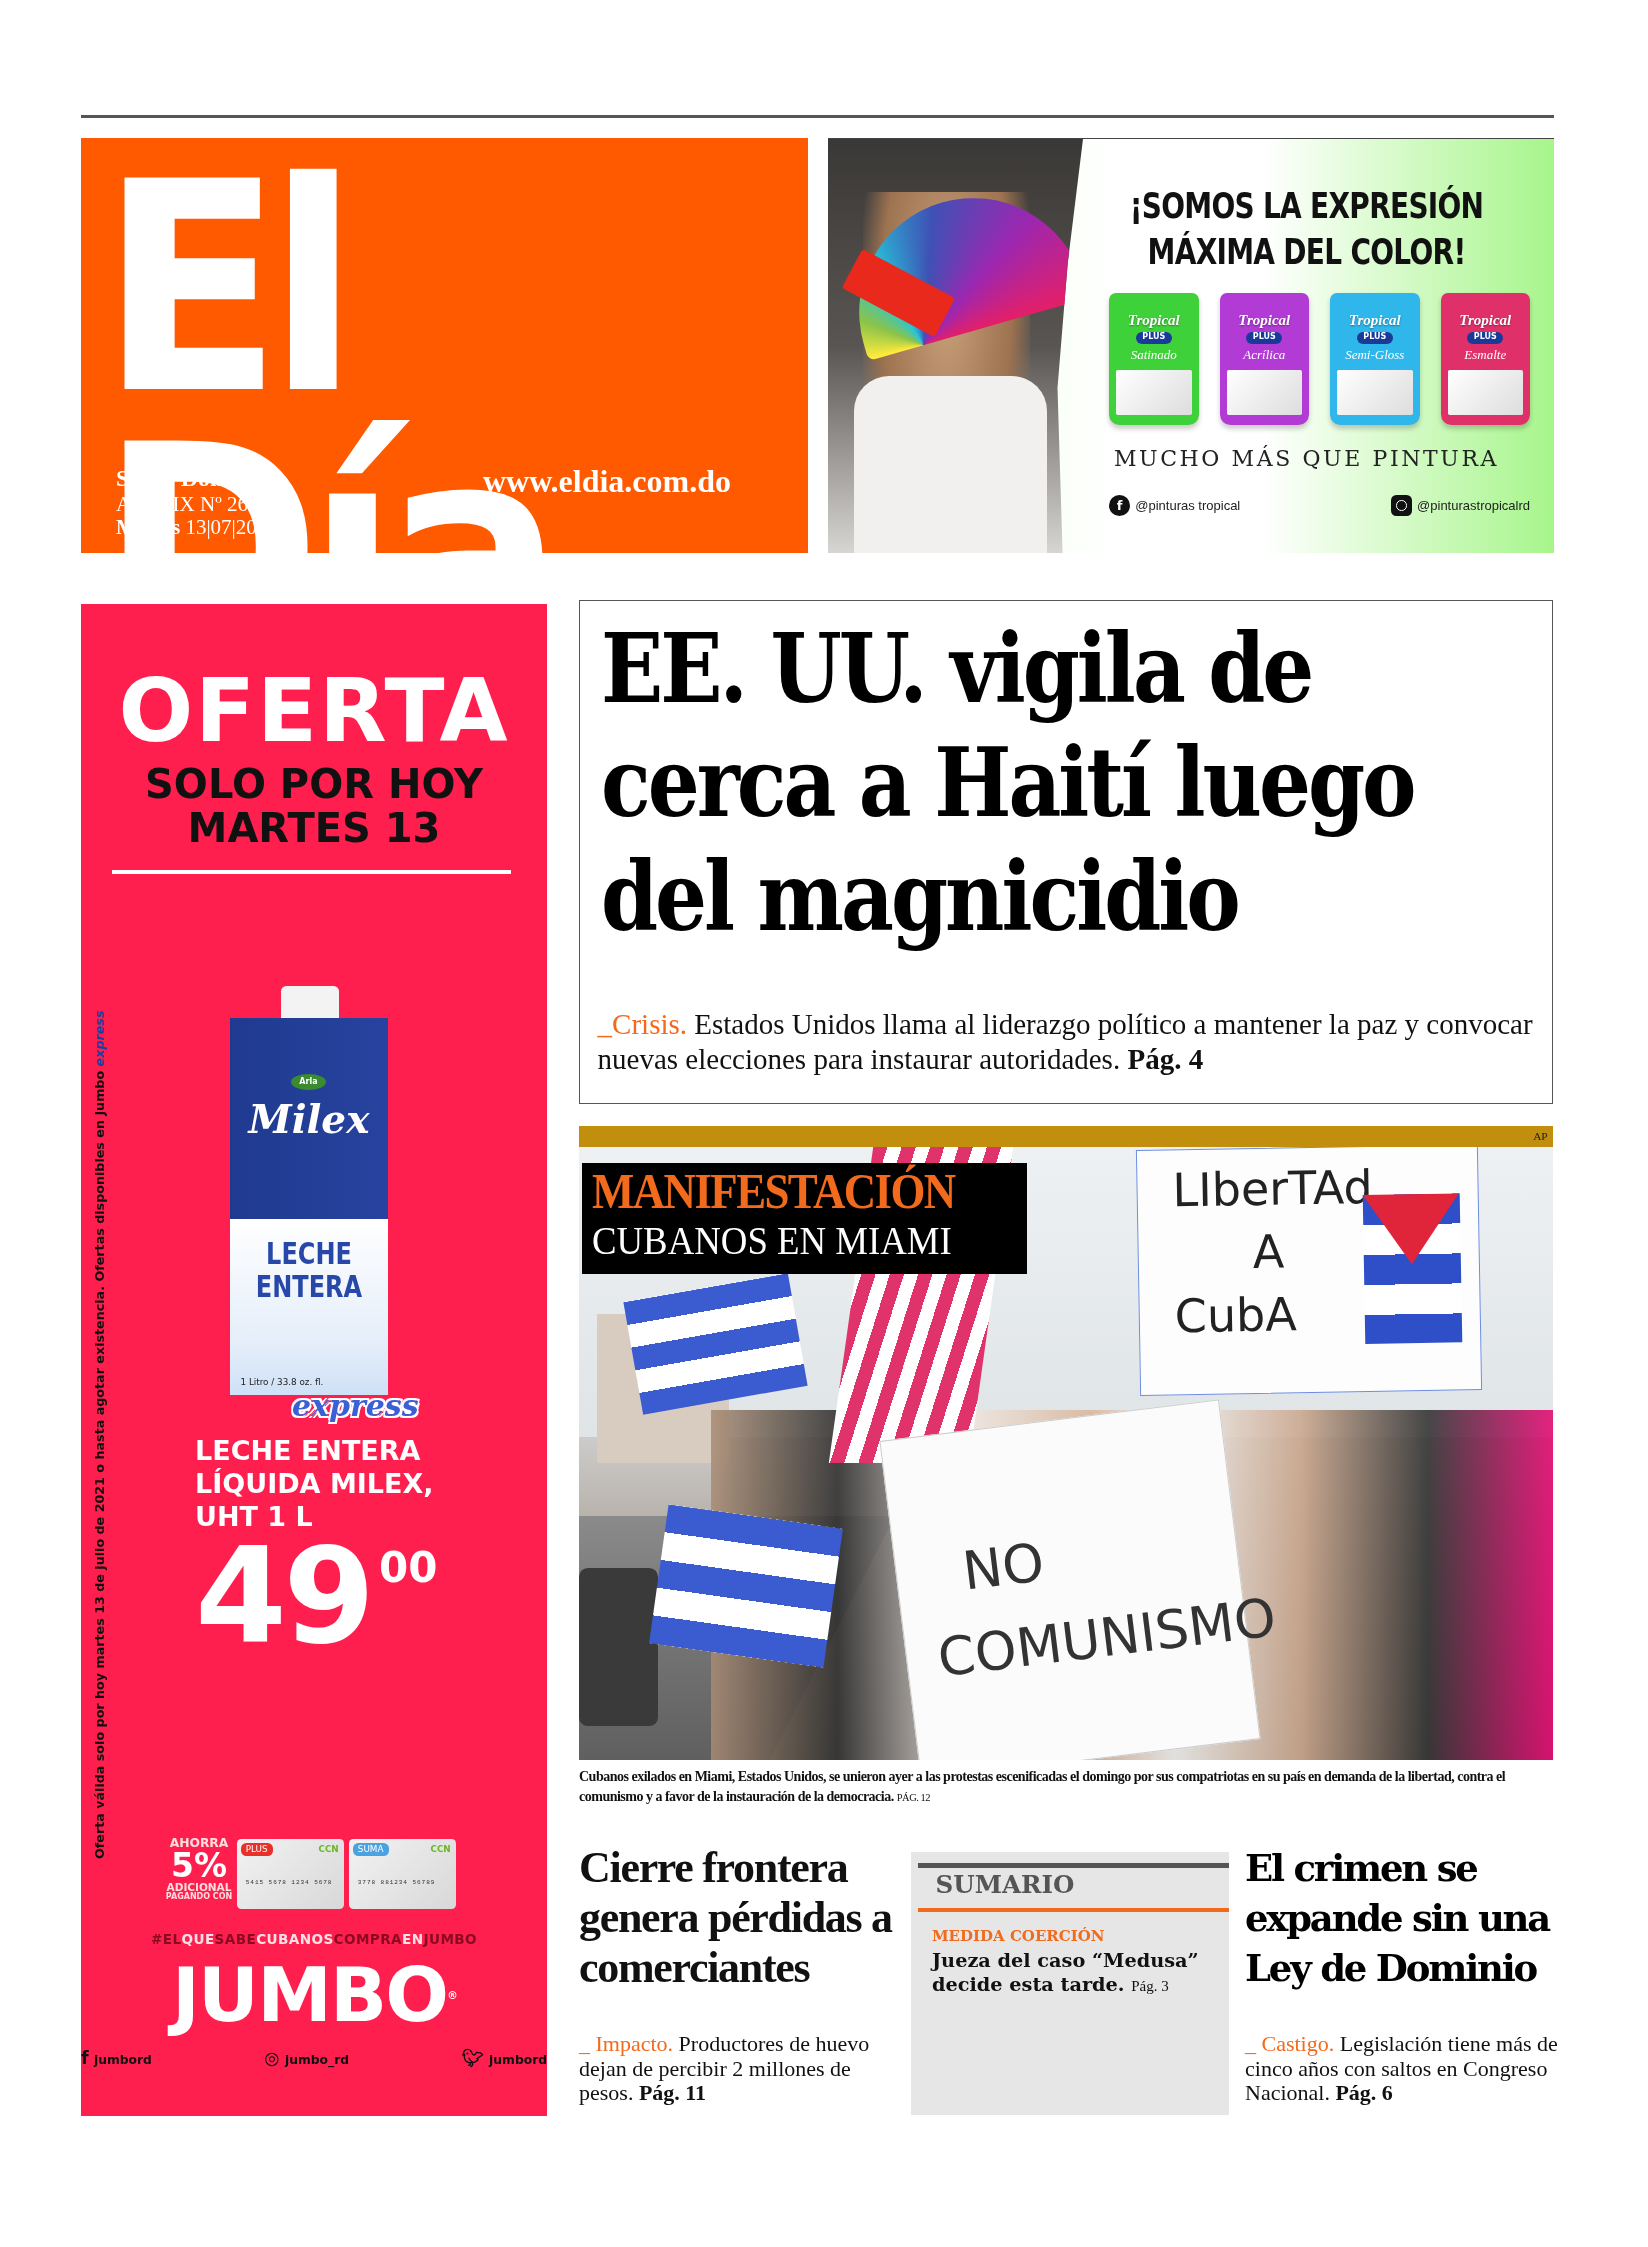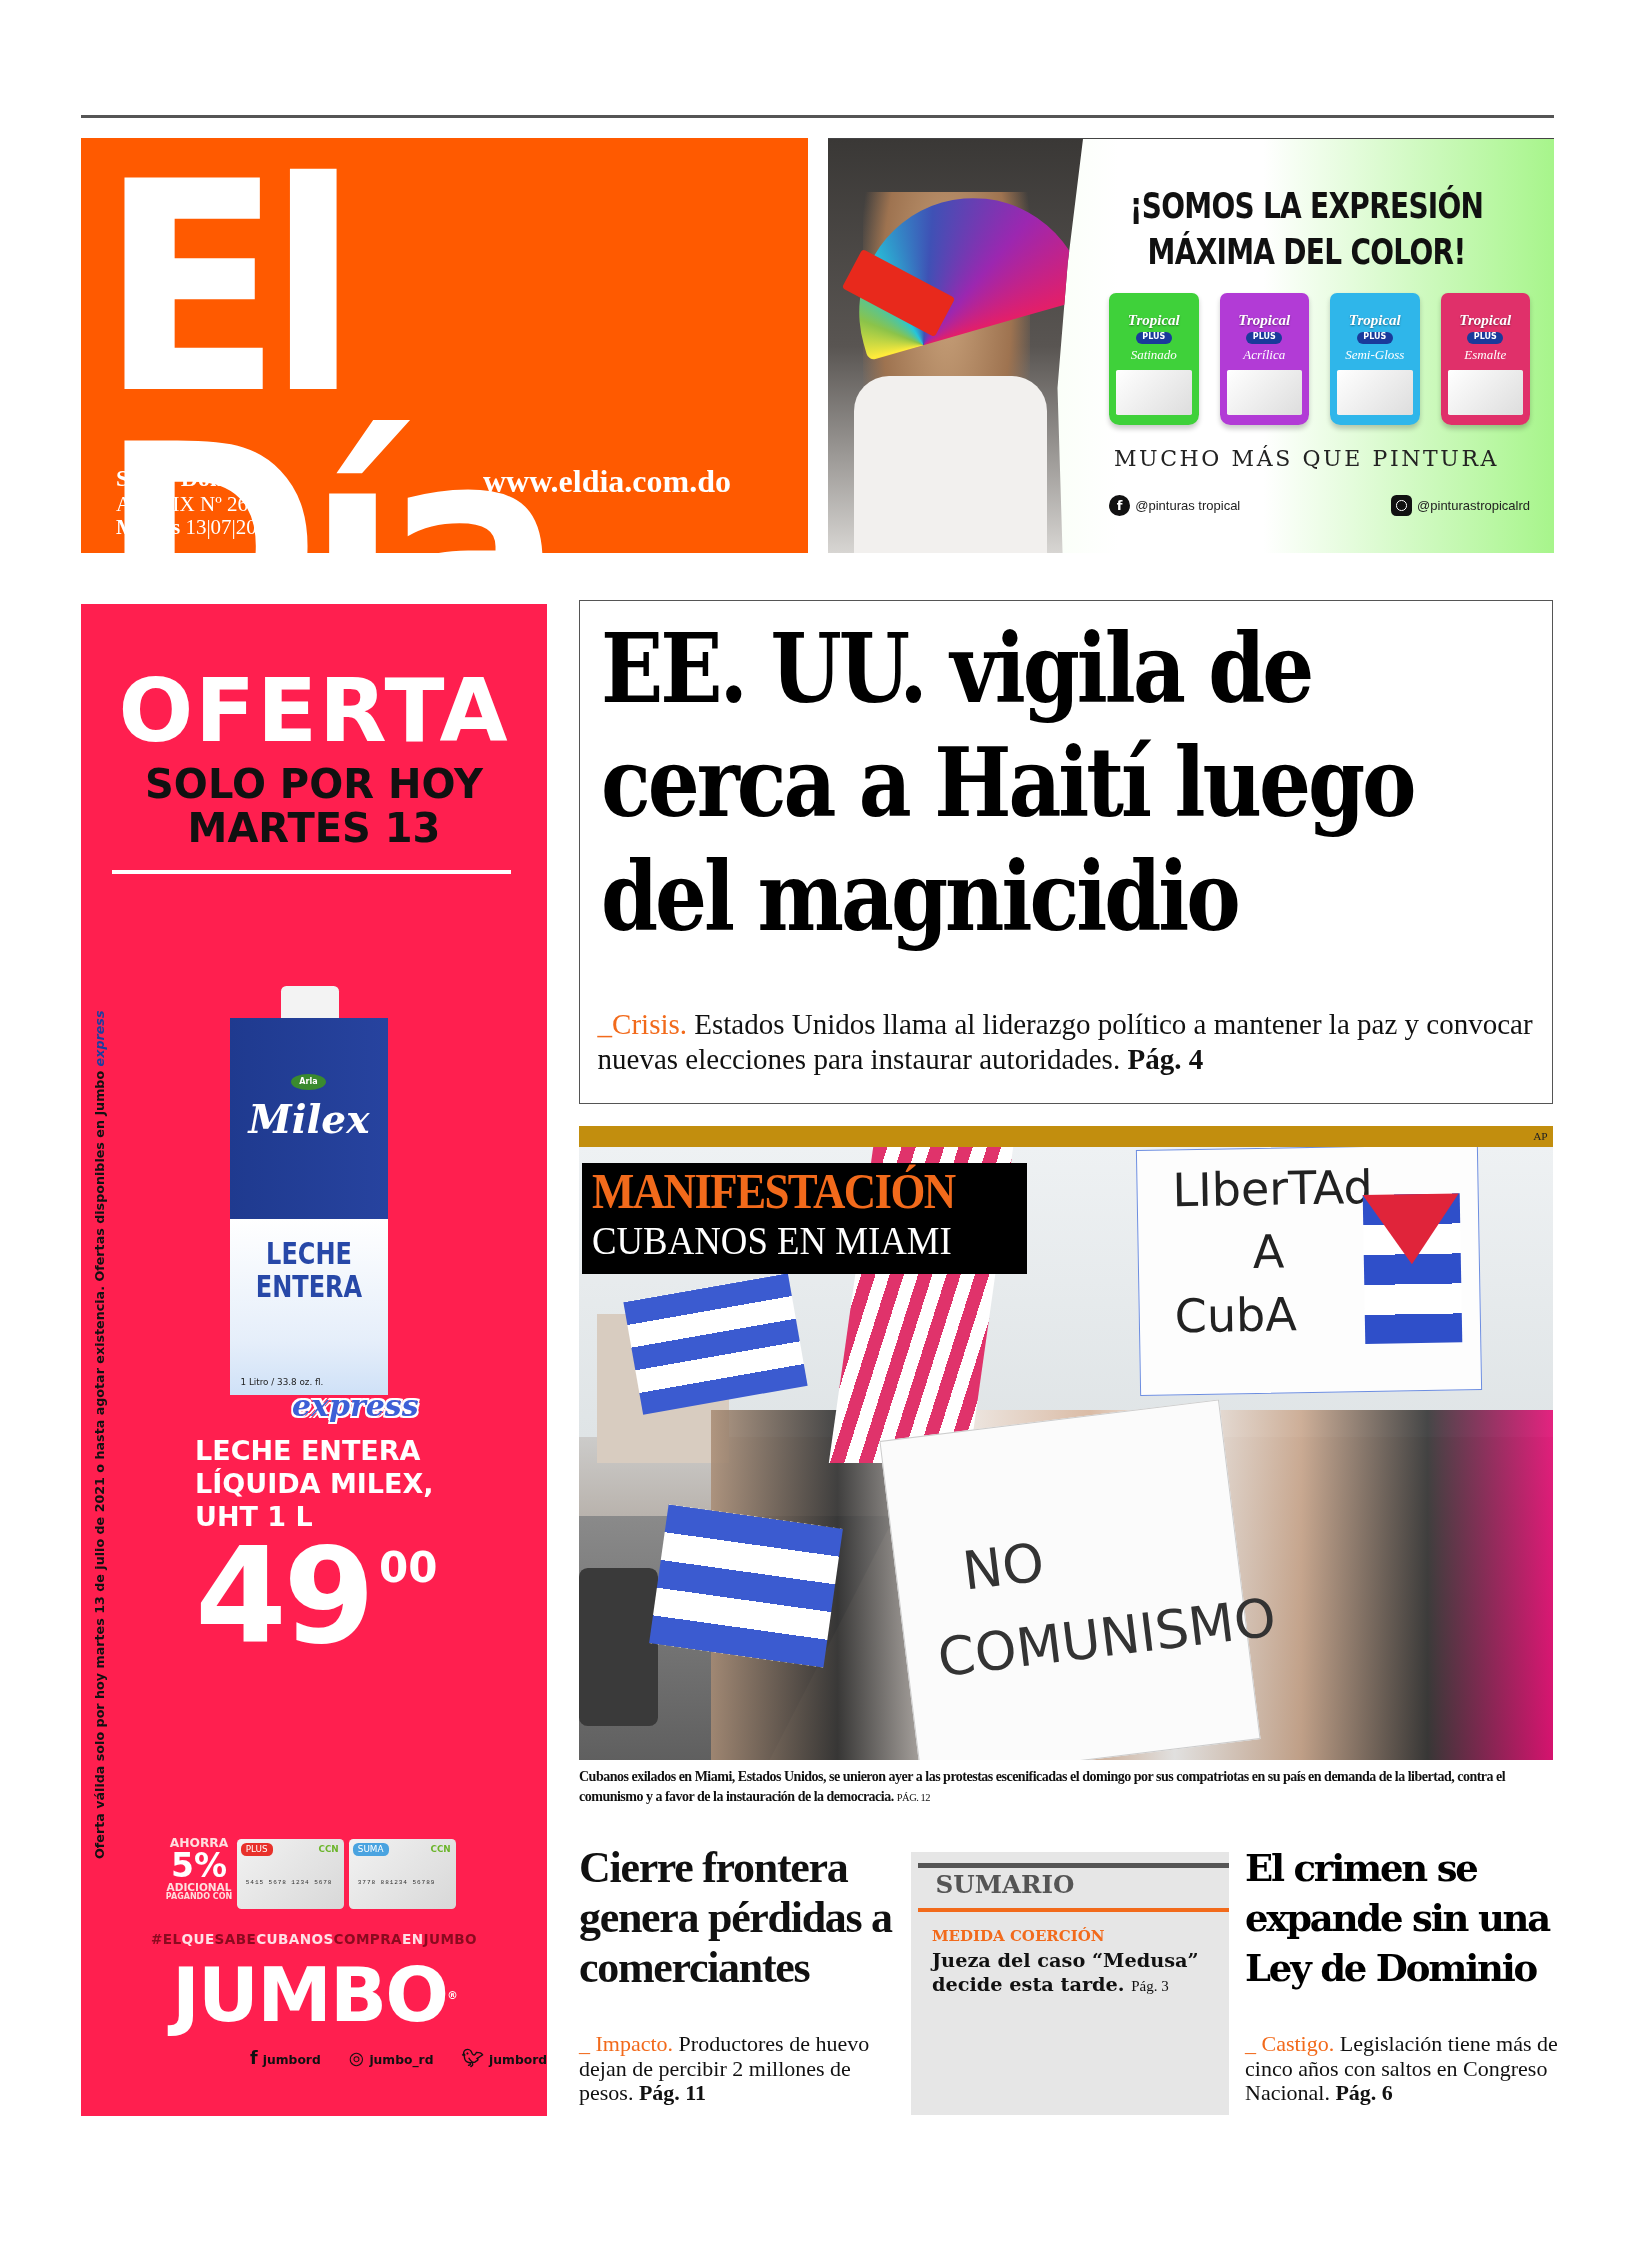--- a/index.html
+++ b/index.html
@@ -89,21 +89,21 @@
   .jumbo-ad .ahorra .a4 { font-size: 8px; display:block; }
   .jumbo-ad .card { position: absolute; top: 1235px; width: 107px; height: 70px; background: linear-gradient(135deg, #f2f2f2, #d8d8d8); border-radius: 4.4px; font-family: "Liberation Mono", monospace; font-size: 6.1px; color: #333; }
   .jumbo-ad .card .tag { position: absolute; left: 3.5px; top: 3.5px; padding: 1.8px 5.3px; border-radius: 5.3px; color: #fff; font-family: "DejaVu Sans", sans-serif; font-size: 8.8px; }
   .jumbo-ad .card .ccn { position: absolute; right: 5.3px; top: 5.3px; color: #6bb52b; font-family: "DejaVu Sans", sans-serif; font-weight: bold; font-size: 8.8px; }
   .jumbo-ad .card .num { position: absolute; left: 8.8px; top: 40px; letter-spacing: 0.9px; }
   .jumbo-ad .hashtag { position: absolute; left: 0; right: 0; top: 1327px; text-align: center; font-family: "DejaVu Sans", sans-serif; font-weight: bold; font-size: 13.6px; letter-spacing: 0.4px; }
   .jumbo-ad .hashtag .d { color: #8a0a1f; }
   .jumbo-ad .hashtag .l { color: #ffe0e6; }
   .jumbo-ad .logo { position: absolute; left: 0; right: 0; top: 1352px; text-align: center; color: #fff; font-family: "DejaVu Sans", sans-serif; font-weight: bold; font-size: 75px; line-height: 79px; letter-spacing: -1.8px; }
   .jumbo-ad .logo sup { font-size: 10.5px; vertical-align: top; }
-  .jumbo-ad .social { position: absolute; left: 0; right: 0; top: 1444px; display: flex; justify-content: flex-end; gap: 28px; font-family: "DejaVu Sans", sans-serif; font-weight: bold; font-size: 12.3px; color: #111; }
+  .jumbo-ad .social { position: absolute; left: 0; right: 0; top: 1444px; display: flex; justify-content: space-between; gap: 28px; font-family: "DejaVu Sans", sans-serif; font-weight: bold; font-size: 12.3px; color: #111; }
   .jumbo-ad .social span.ic { font-size: 17.6px; margin-right: 5.3px; }
 
   
   .lead-box { left: 579px; top: 600px; width: 974px; height: 504px; border: 1.8px solid #555; background: #fff; }
   .lead-box .headline { position: absolute; left: 21px; top: 10.5px; width: 939px; font-family: "DejaVu Serif", serif; font-weight: bold; font-size: 95px; line-height: 114px; color: #000; letter-spacing: -3.5px; transform: scaleX(0.86); transform-origin: left top; width: 1088px; }
   .lead-box .deck { position: absolute; left: 17.6px; top: 406px; width: 944px; font-family: "Liberation Serif", serif; font-size: 29px; line-height: 35px; color: #111; }
   .kicker { color: #f26a1b; font-weight: normal; }
   .page-ref { font-weight: bold; text-align: center; }
 
   

